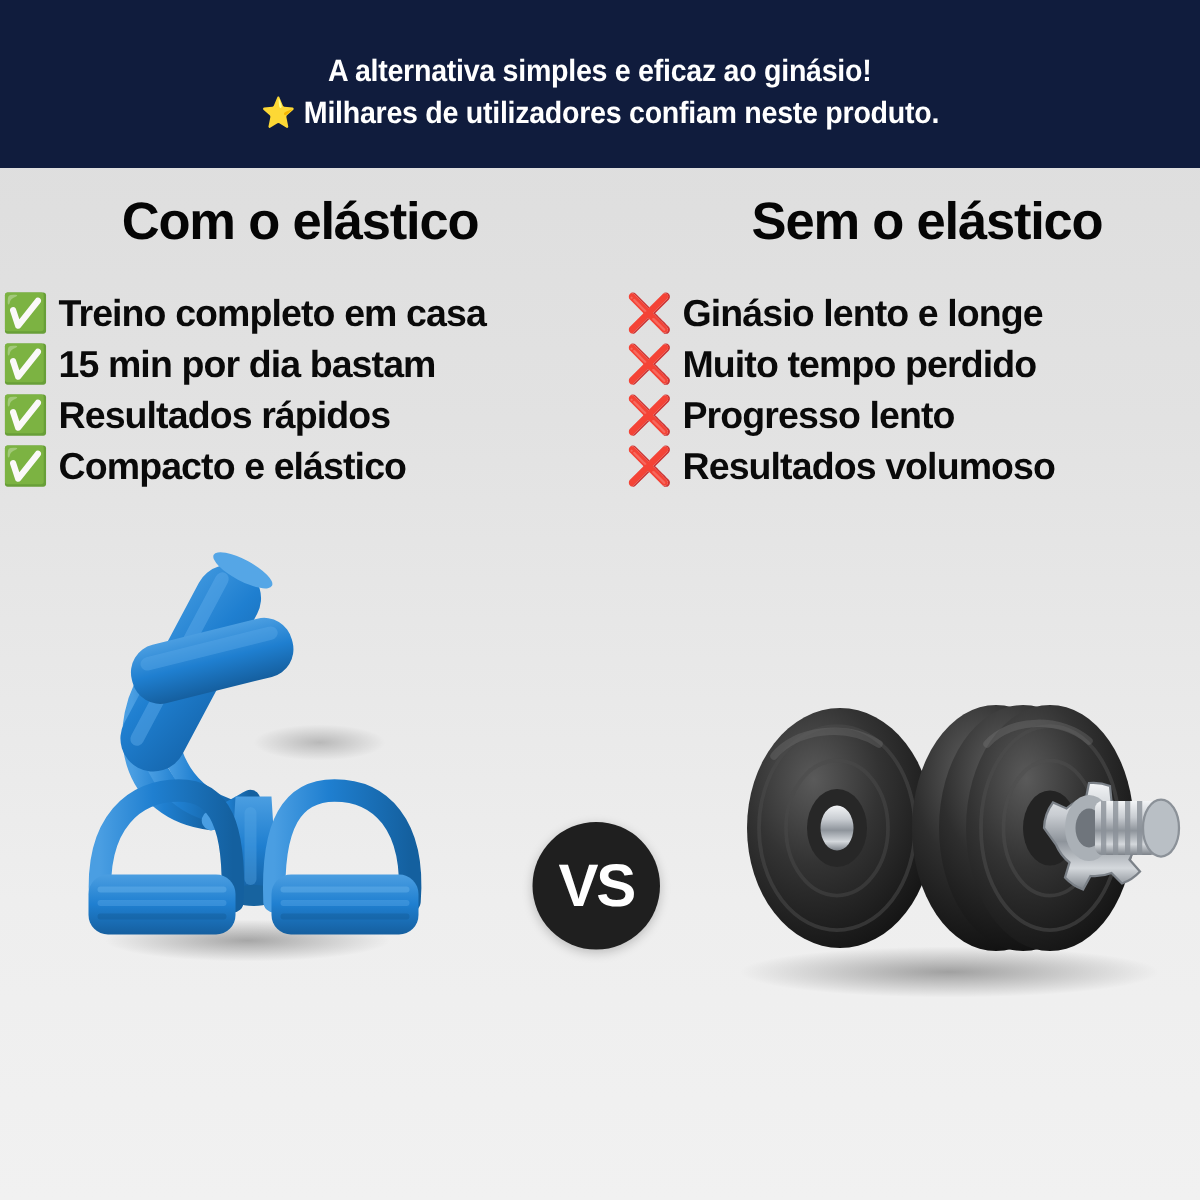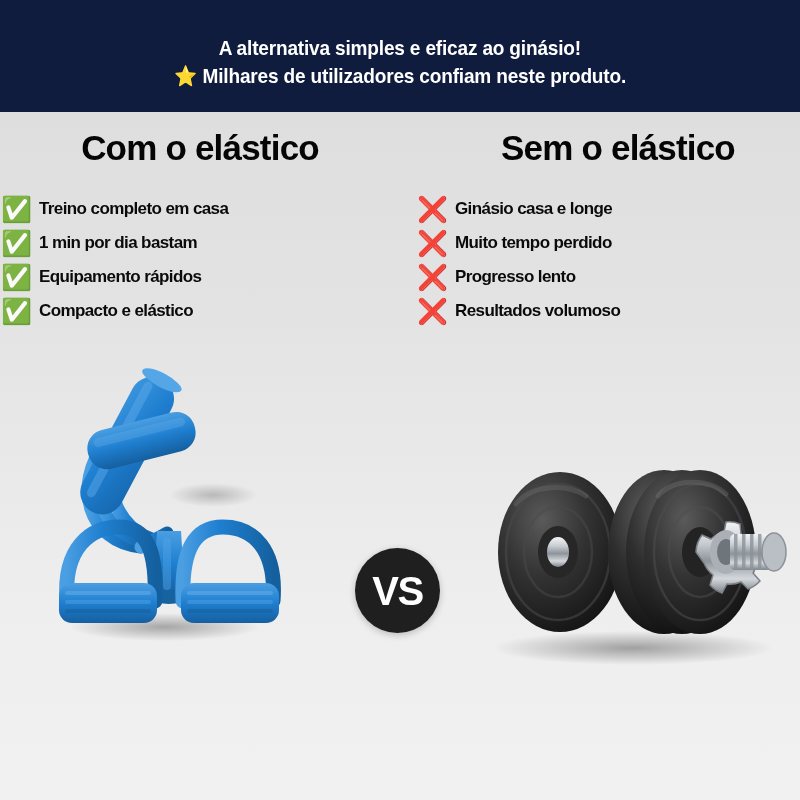--- a/index.html
+++ b/index.html
@@ -53,21 +53,21 @@
     display:flex;align-items:center;
     height:34px;gap:8px;white-space:nowrap;
   }
   .item-icon{
     font-size:25px;line-height:1;
     width:28px;flex:0 0 28px;
     display:flex;align-items:center;justify-content:center;
   }
   .item-label{
     font-family:"Liberation Sans",sans-serif;
-    font-weight:700;font-size:17px;line-height:28px;
+    font-weight:700;font-size:25px;line-height:28px;
     color:#0a0a0a;letter-spacing:-0.6px;
   }
 
   
   .vs-badge{
     position:absolute;left:355px;top:548px;
     width:85px;height:85px;border-radius:50%;
     background:#1f1f1f;
     display:flex;align-items:center;justify-content:center;
     box-shadow:0 2px 7px rgba(0,0,0,.22);
@@ -100,36 +100,36 @@
   <div class="col-title left">Com o elástico</div>
   <div class="col-title right">Sem o elástico</div>
 
   <div class="list left">
     <div class="item">
       <span class="item-icon">✅</span>
       <span class="item-label">Treino completo em casa</span>
     </div>
     <div class="item">
       <span class="item-icon">✅</span>
-      <span class="item-label">1 min por dia bastam</span>
-    </div>
-    <div class="item">
-      <span class="item-icon">✅</span>
-      <span class="item-label">Equipamento rápidos</span>
+      <span class="item-label">15 min por dia bastam</span>
+    </div>
+    <div class="item">
+      <span class="item-icon">✅</span>
+      <span class="item-label">Resultados rápidos</span>
     </div>
     <div class="item">
       <span class="item-icon">✅</span>
       <span class="item-label">Compacto e elástico</span>
     </div>
   </div>
 
   <div class="list right">
     <div class="item">
       <span class="item-icon">❌</span>
-      <span class="item-label">Ginásio casa e longe</span>
+      <span class="item-label">Ginásio lento e longe</span>
     </div>
     <div class="item">
       <span class="item-icon">❌</span>
       <span class="item-label">Muito tempo perdido</span>
     </div>
     <div class="item">
       <span class="item-icon">❌</span>
       <span class="item-label">Progresso lento</span>
     </div>
     <div class="item">

